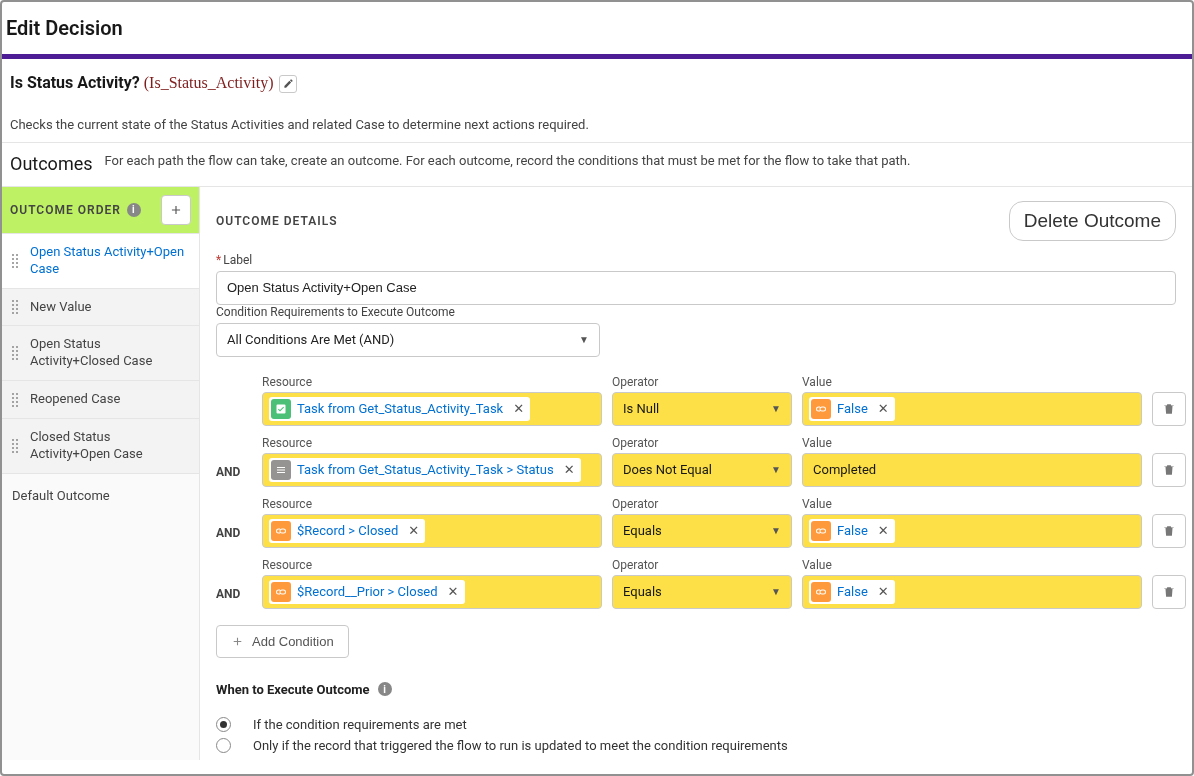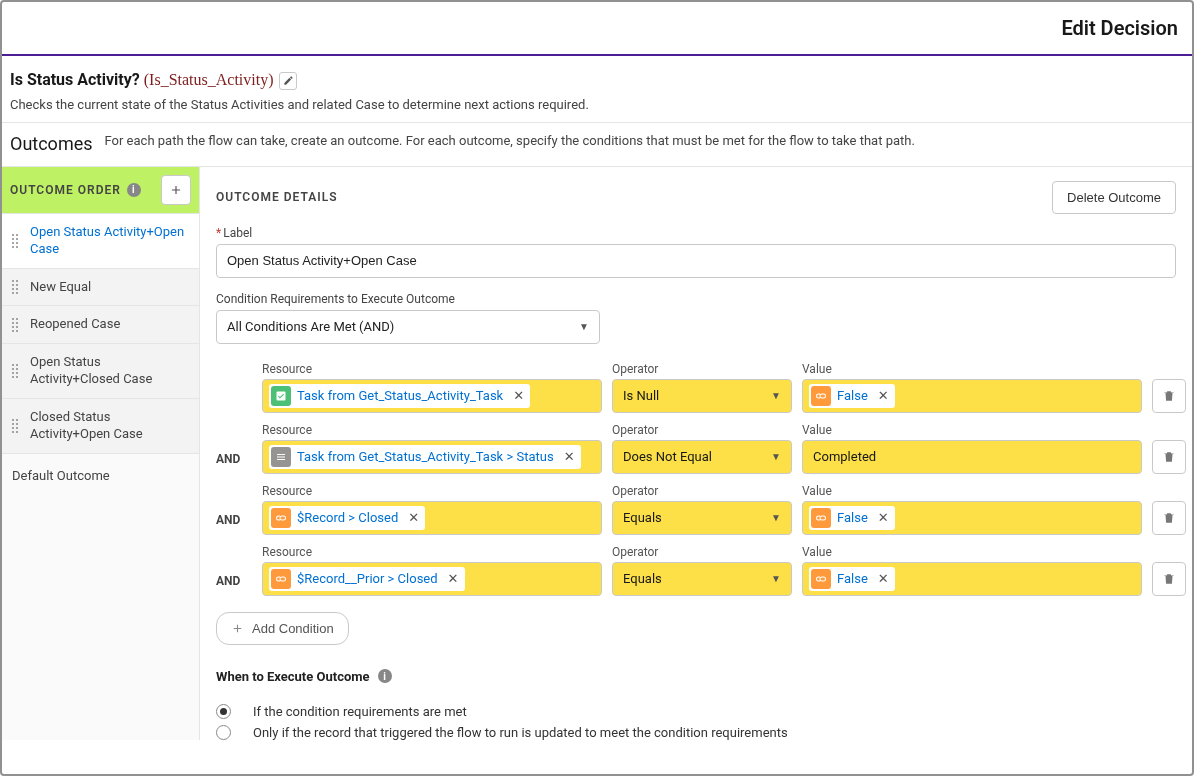--- a/index.html
+++ b/index.html
@@ -11,41 +11,41 @@
   }
   .frame {
     width: 1194px;
     height: 776px;
     border: 2px solid #919191;
     border-radius: 4px;
     overflow: hidden;
     position: relative;
   }
   .title-bar {
-    text-align: right;
-    padding: 14px 14px;
+    text-align: left;
+    padding: 14px 4px;
     font-size: 20px;
     font-weight: 600;
-    border-bottom: 2px solid #4c1d95;
+    border-bottom: 5px solid #4c1d95;
   }
   .info-section {
     padding: 14px 8px 10px 8px;
     border-bottom: 1px solid #e5e5e5;
   }
   .decision-name { font-size: 16px; }
   .decision-name .bold { font-weight: 700; }
   .decision-name .api { font-weight: 400; color: #7f1d1d; font-family: Liberation Serif, serif; }
   .edit-badge {
     display: inline-flex; align-items: center; justify-content: center;
     width: 18px; height: 18px;
     border: 1px solid #c9c9c9; border-radius: 3px;
     margin-left: 2px; vertical-align: middle;
     font-size: 11px; color: #555;
   }
-  .desc { margin-top: 7px; font-size: 13px; color: #444; }
+  .desc { margin-top: 24px; font-size: 13px; color: #444; }
   .outcomes-row {
     display: flex; align-items: flex-start; gap: 12px;
     padding: 10px 8px 12px 8px;
     border-bottom: 1px solid #e5e5e5;
   }
   .outcomes-row .heading { font-size: 18px; font-weight: 400; }
   .outcomes-row .sub { font-size: 13px; color: #444; }
   .body {
     display: flex;
     height: calc(776px - 59px - 99px - 45px);
@@ -103,24 +103,24 @@
     overflow-y: auto;
   }
   .details-header {
     display: flex; justify-content: space-between; align-items: center;
     margin-bottom: 12px;
   }
   .details-header .lbl {
     font-size: 12px; letter-spacing: 1px; font-weight: 600; color: #444;
   }
   .btn {
-    border: 1px solid #c9c9c9; border-radius: 4px; background: #fff;
-    padding: 8px 14px; font-size: 13px; color: #333; cursor: pointer;
-  }
-  .form-row { display: flex; gap: 4px; margin-bottom: 14px; }
+    border: 1px solid #c9c9c9; border-radius: 14px; background: #fff;
+    padding: 8px 14px; font-size: 19px; color: #333; cursor: pointer;
+  }
+  .form-row { display: flex; gap: 4px; }
   .field { flex: 1; }
   .field-label { font-size: 12px; color: #444; margin-bottom: 4px; display: block; }
   .field-label .req { color: #c23934; margin-right: 2px; }
   .text-input, .select-input {
     width: 100%; height: 34px; border: 1px solid #c9c9c9; border-radius: 4px;
     padding: 0 10px; font-size: 13px; color: #222; background: #fff;
   }
   .select-box {
     width: 384px; height: 34px; border: 1px solid #c9c9c9; border-radius: 4px;
     padding: 0 10px; font-size: 13px; color: #222; background: #fff;
@@ -162,21 +162,21 @@
   }
   .ic-task   { background: #4bc076; }
   .ic-field  { background: #969492; }
   .ic-link   { background: #ff9a3c; }
   .trash-btn {
     width: 34px; height: 34px; border: 1px solid #c9c9c9; border-radius: 4px;
     background: #fff; display: flex; align-items: center; justify-content: center;
     color: #555; cursor: pointer;
   }
   .add-cond-btn {
-    border: 1px solid #c9c9c9; border-radius: 13px; background: #fff;
+    border: 1px solid #c9c9c9; border-radius: 4px; background: #fff;
     padding: 8px 14px; font-size: 13px; color: #555; cursor: pointer;
     display: inline-flex; align-items: center; gap: 8px;
     margin-top: 6px;
   }
   .execute-section { margin-top: 24px; }
   .execute-section .h {
     font-size: 13px; font-weight: 700; color: #222;
     display: flex; align-items: center; gap: 8px; margin-bottom: 20px;
   }
   .radio-row {
@@ -207,21 +207,21 @@
         <svg width="11" height="11" viewBox="0 0 24 24">
             <path fill="#555" d="M3 17.25V21h3.75l11-11-3.75-3.75-11 11zM20.7 7.04a1 1 0 0 0 0-1.41l-2.34-2.34a1 1 0 0 0-1.41 0l-1.83 1.83 3.75 3.75 1.83-1.83z"></path>
           </svg>
       </span>
     </div>
     <div class="desc">Checks the current state of the Status Activities and related Case to determine next actions required.</div>
   </div>
 
   <div class="outcomes-row">
     <span class="heading">Outcomes</span>
-    <span class="sub">For each path the flow can take, create an outcome. For each outcome, specify the conditions that must be met for the flow to take that path.</span>
+    <span class="sub">For each path the flow can take, create an outcome. For each outcome, record the conditions that must be met for the flow to take that path.</span>
   </div>
 
   <div class="body">
     <div class="left">
       <div class="left-header">
         <span class="lbl">
           <span>OUTCOME ORDER</span>
           <span class="info-icon">i</span>
         </span>
         <div class="add-btn">
@@ -260,59 +260,59 @@
                   <span></span>
                 </div>
                 <div class="dots-col">
                   <span></span>
                   <span></span>
                   <span></span>
                   <span></span>
                 </div>
               </div>
             </div>
-            <div class="txt">New Equal</div>
+            <div class="txt">New Value</div>
           </div>
           <div class="outcome-item">
             <div class="handle">
               <div class="handle-inner">
                 <div class="dots-col">
                   <span></span>
                   <span></span>
                   <span></span>
                   <span></span>
                 </div>
                 <div class="dots-col">
                   <span></span>
                   <span></span>
                   <span></span>
                   <span></span>
                 </div>
               </div>
             </div>
-            <div class="txt">Reopened Case</div>
+            <div class="txt">Open Status Activity+Closed Case</div>
           </div>
           <div class="outcome-item">
             <div class="handle">
               <div class="handle-inner">
                 <div class="dots-col">
                   <span></span>
                   <span></span>
                   <span></span>
                   <span></span>
                 </div>
                 <div class="dots-col">
                   <span></span>
                   <span></span>
                   <span></span>
                   <span></span>
                 </div>
               </div>
             </div>
-            <div class="txt">Open Status Activity+Closed Case</div>
+            <div class="txt">Reopened Case</div>
           </div>
           <div class="outcome-item">
             <div class="handle">
               <div class="handle-inner">
                 <div class="dots-col">
                   <span></span>
                   <span></span>
                   <span></span>
                   <span></span>
                 </div>

